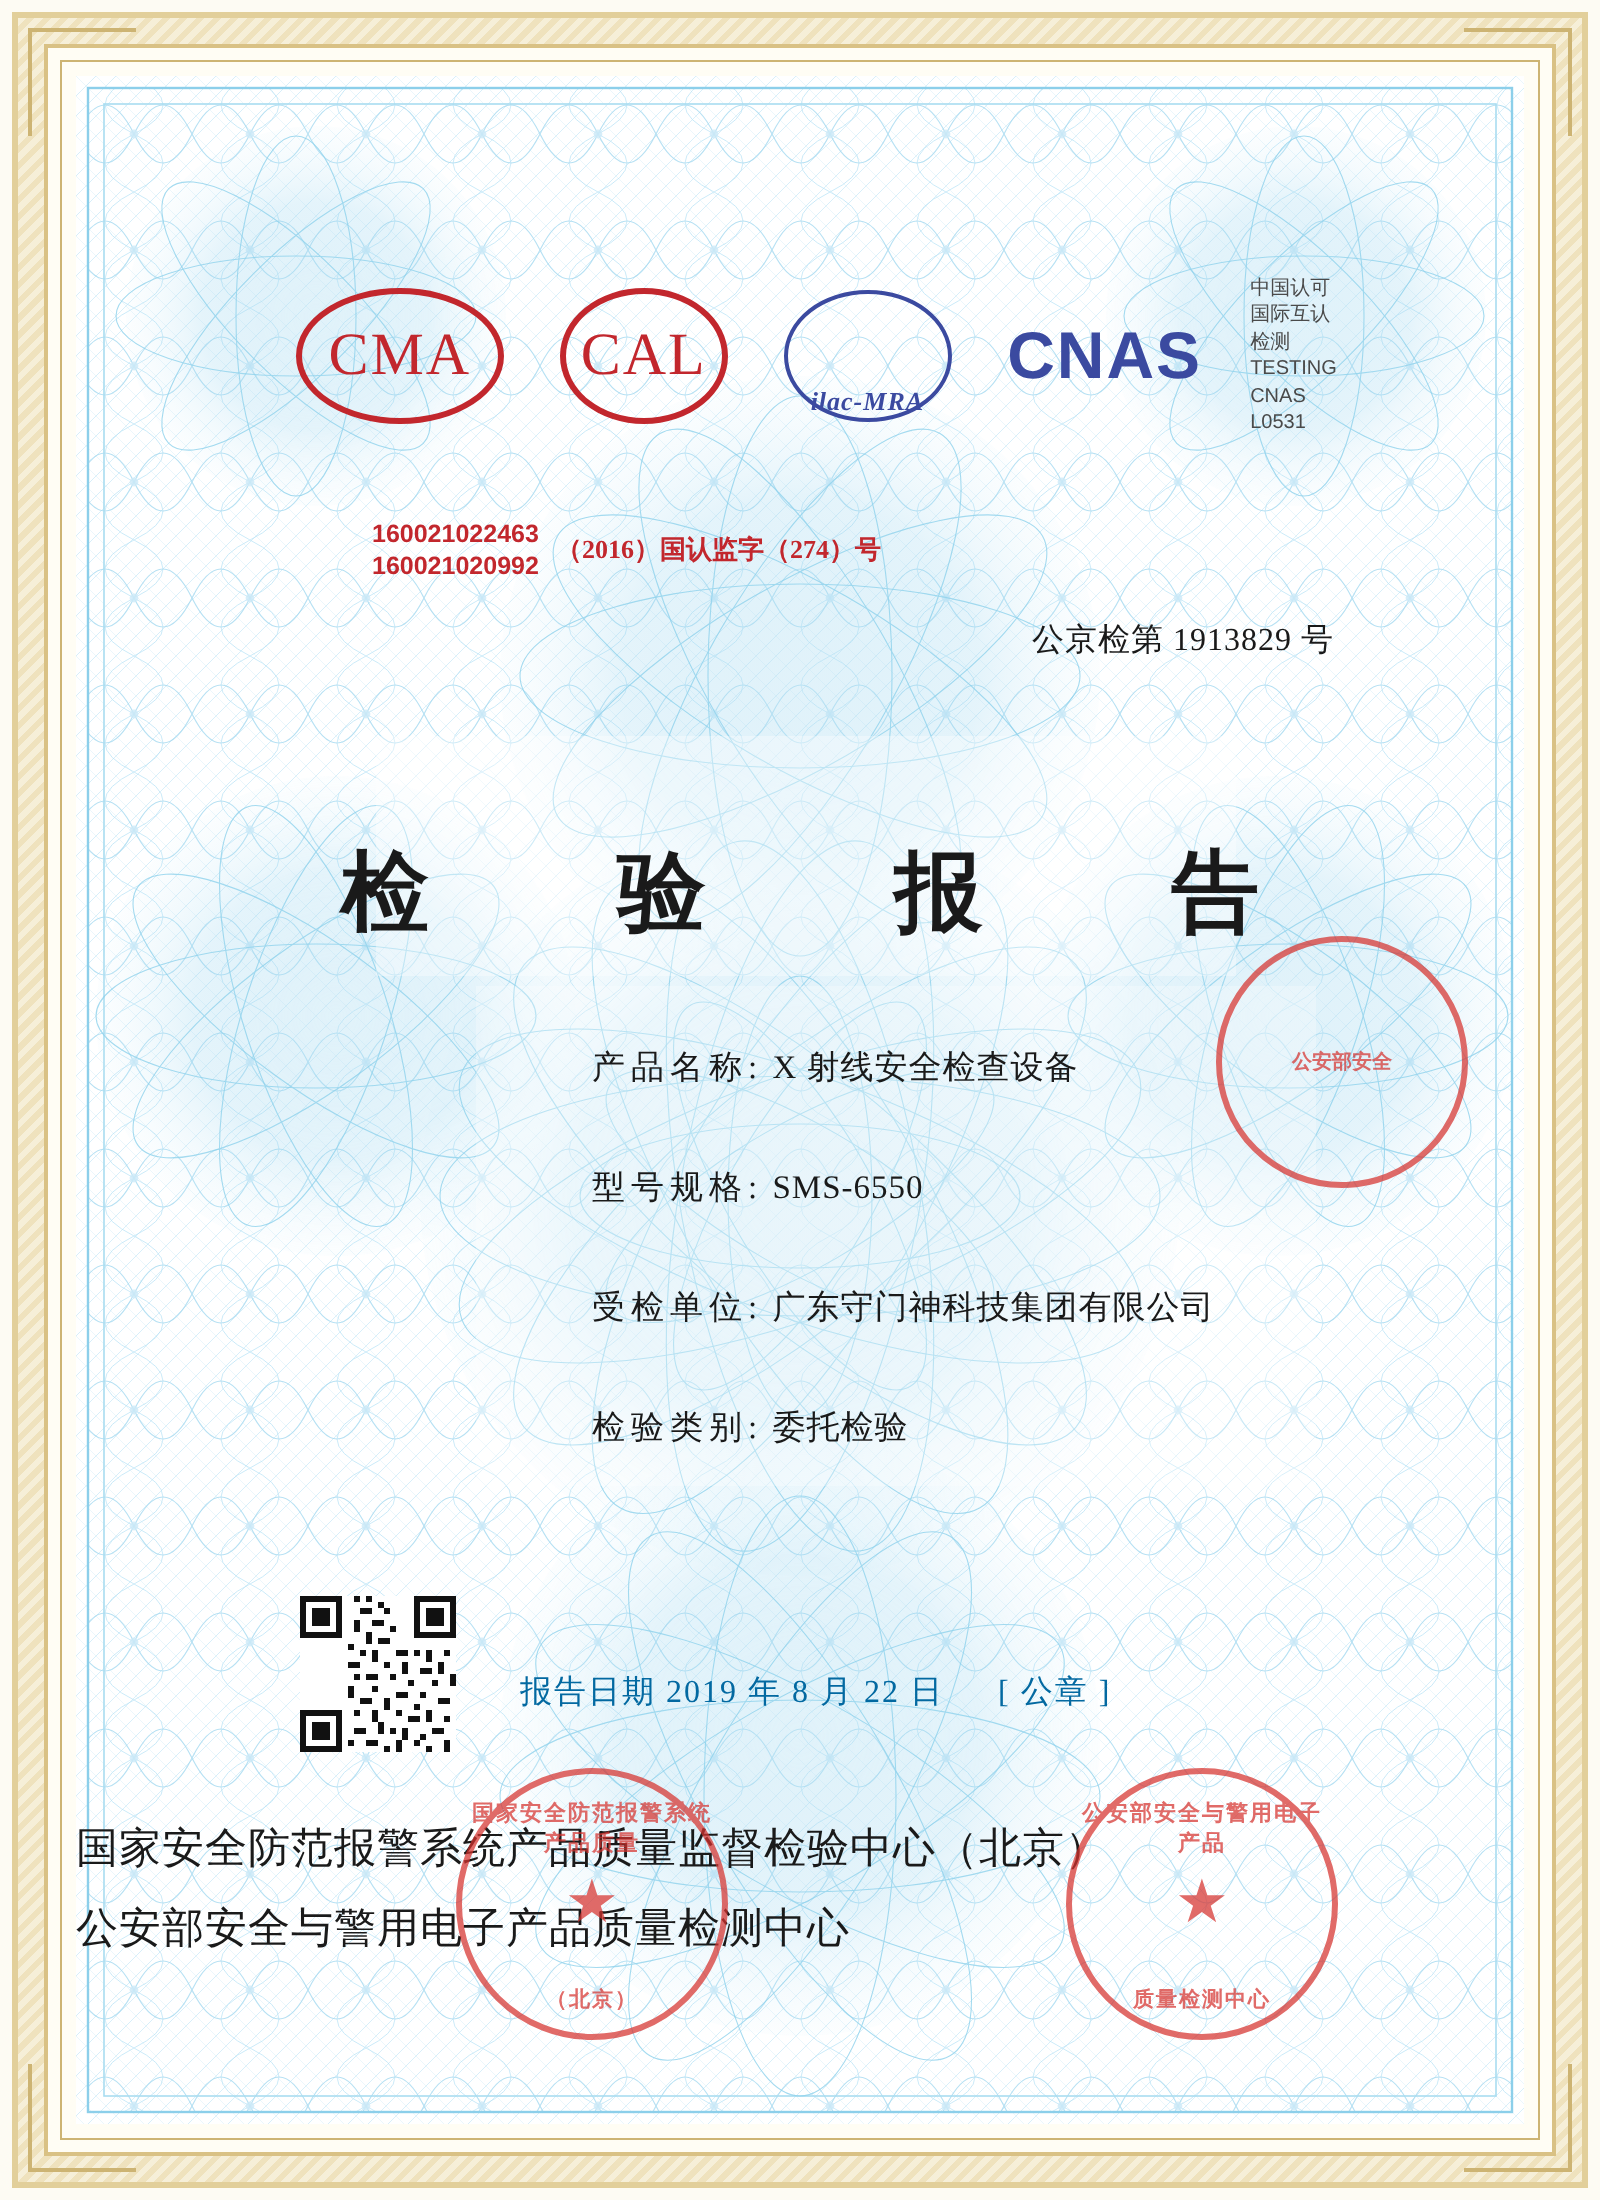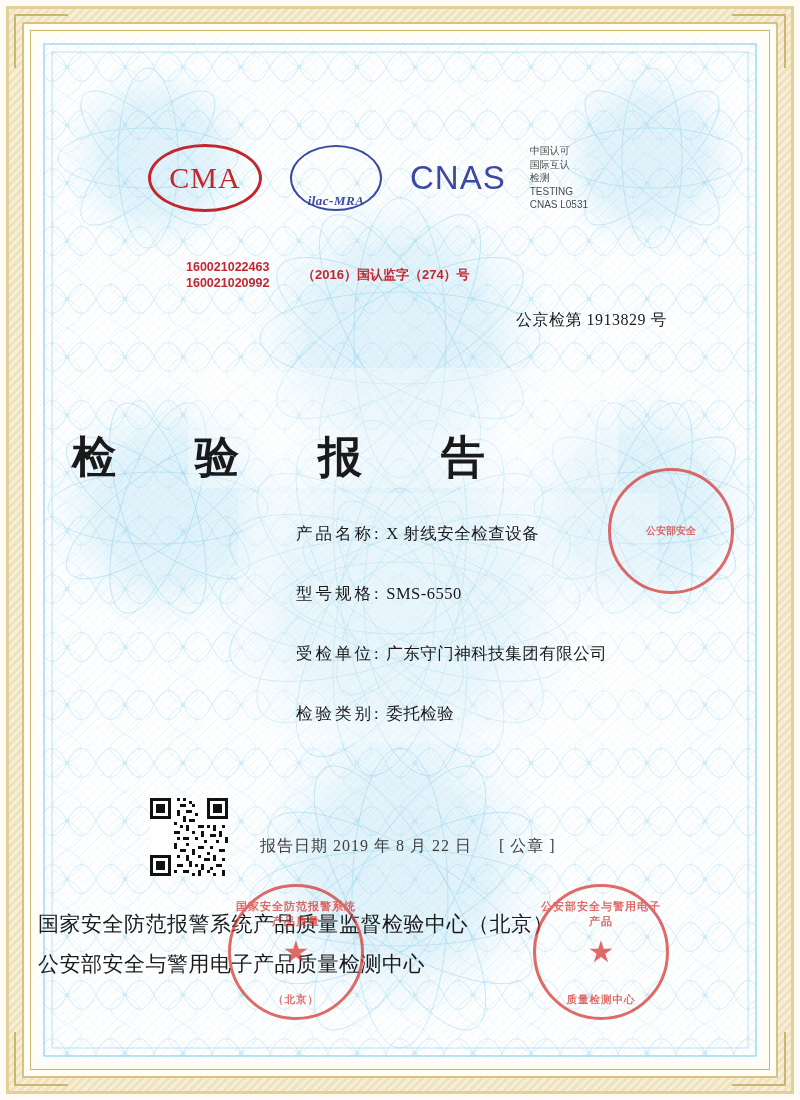--- a/index.html
+++ b/index.html
@@ -118,21 +118,21 @@
     align-items: flex-end;
     justify-content: center;
     font-size: 13px;
     font-weight: bold;
     font-style: italic;
     letter-spacing: .5px;
   }
   .logo-cnas {
     color: #3b4aa0;
     font-size: 33px;
-    font-weight: normal;
+    font-weight: bold;
     letter-spacing: 1px;
     font-family: "Liberation Sans", sans-serif;
   }
   .logo-cnas-text {
     color: #4a4a4a;
     font-size: 10px;
     line-height: 1.35;
     font-family: "Liberation Sans", sans-serif;
     margin-left: -4px;
   }
@@ -143,51 +143,51 @@
     left: 148px;
     top: 222px;
     color: #c2272d;
     font-size: 12.5px;
     font-weight: bold;
     line-height: 1.25;
     font-family: "Liberation Sans", sans-serif;
   }
   .reg-cal {
     position: absolute;
-    left: 264px;
+    left: 240px;
     top: 228px;
     color: #c2272d;
     font-size: 13px;
     font-weight: bold;
-    font-family: Liberation Sans, sans-serif;
+    font-family: Liberation Serif, serif;
   }
 
   
   .serial {
     position: absolute;
     right: 95px;
     top: 272px;
     font-size: 16px;
     color: #1a1a1a;
     letter-spacing: .5px;
   }
 
   
   .title {
     position: absolute;
     left: 0;
     right: 0;
-    top: 390px;
-    text-align: left;
+    top: 379px;
+    text-align: center;
     font-size: 44px;
     font-weight: bold;
     letter-spacing: 34px;
     text-indent: 34px;
     color: #1a1a1a;
-    font-family: Liberation Serif, serif;
+    font-family: Liberation Mono, monospace;
   }
 
   
   .fields {
     position: absolute;
     left: 258px;
     top: 485px;
     width: 420px;
   }
   .field {
@@ -209,21 +209,21 @@
     height: 78px;
   }
   .qr svg { display:block; }
 
   
   .dateline {
     position: absolute;
     left: 222px;
     top: 798px;
     font-size: 16px;
-    color: #404040;
+    color: #0369a1;
     letter-spacing: 1px;
   }
   .dateline .seal-note { margin-left: 22px; }
 
   
   .issuer {
     position: absolute;
     left: 0; right: 0;
     top: 872px;
     text-align: left;
@@ -420,20 +420,23 @@
         <rect x="150" y="330" width="430" height="120" fill="#ffffff" opacity="0.35"></rect>
         <rect x="200" y="455" width="420" height="250" fill="#ffffff" opacity="0.28"></rect>
       </svg>
     </div>
 
     <div class="content">
 
       <div class="logo-row">
         <div class="logo-cma">
           <span>CMA</span>
+        </div>
+        <div class="logo-cal">
+          <span>CAL</span>
         </div>
         <div class="logo-ilac">
           <span>ilac-MRA</span>
         </div>
         <div class="logo-cnas">
           <span>CNAS</span>
         </div>
         <div class="logo-cnas-text">
           <div>中国认可</div>
           <div>国际互认</div>

